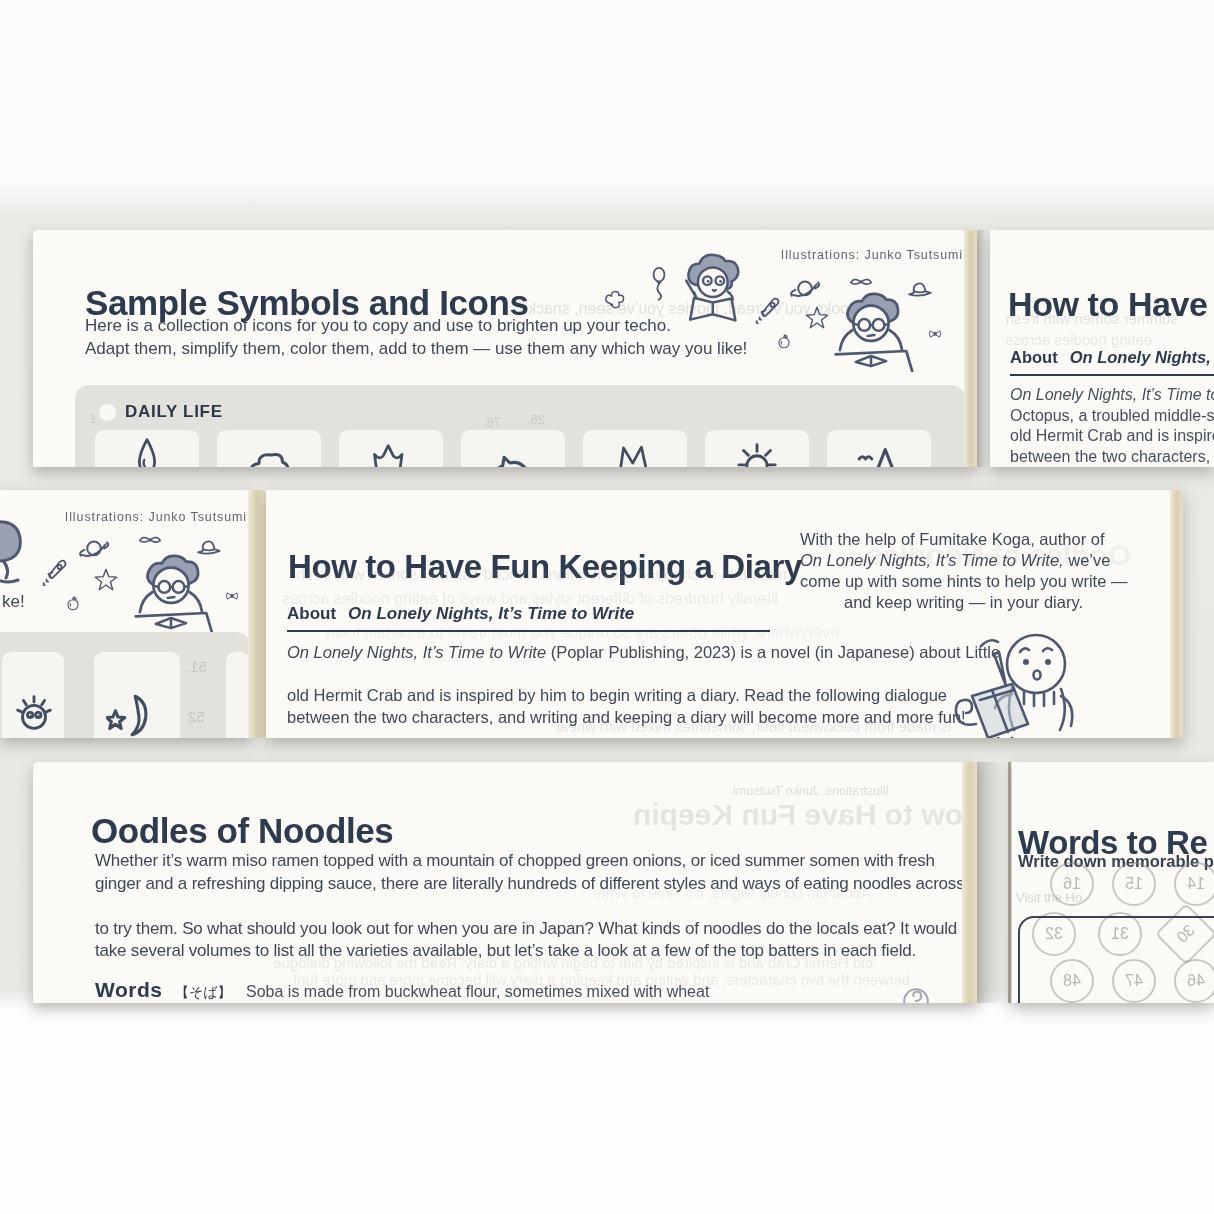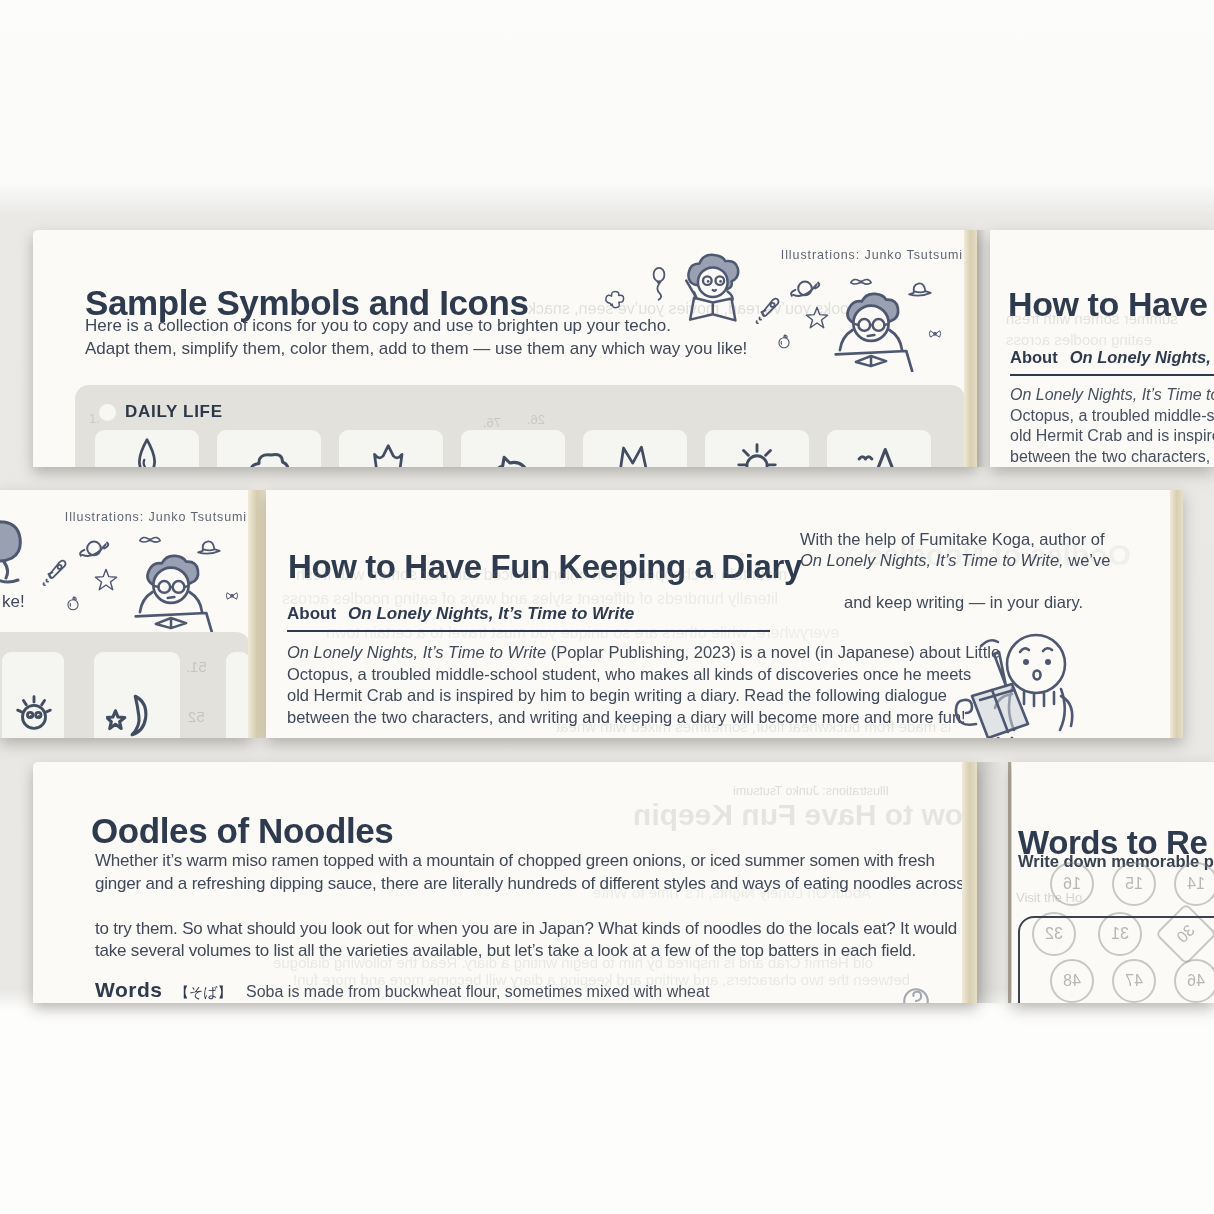--- a/index.html
+++ b/index.html
@@ -262,29 +262,29 @@
     <div class="page" style="left:266px;top:0;width:917px;height:248px;">
       <div class="ghost" style="left:600px;top:48px;font-size:30px;font-weight:700;opacity:.10;">Oodles of Noodles</div>
       <h1 class="h" style="left:22px;top:36px;font-size:33px;">How to Have Fun Keeping a Diary</h1>
       <div class="ghost" style="left:30px;top:76px;font-size:16px;opacity:.18;">mountain of chopped green onions, or iced summer somen with fresh</div>
       <div class="ghost" style="left:16px;top:100px;font-size:16px;opacity:.15;">literally hundreds of different styles and ways of eating noodles across</div>
       <div class="ghost" style="left:60px;top:134px;font-size:16px;opacity:.13;">everywhere, while others are so unique you must travel to a certain town</div>
       <div class="ghost" style="left:290px;top:228px;font-size:15px;opacity:.18;">is made from buckwheat flour, sometimes mixed with wheat</div>
 
       <div class="bl" style="left:534px;top:40px;font-size:16.5px;">With the help of Fumitake Koga, author of</div>
       <div class="bl" style="left:534px;top:61px;font-size:16.5px;"><span class="it">On Lonely Nights, It’s Time to Write,</span><span> we’ve</span></div>
+      <div class="bl" style="left:534px;top:82px;font-size:16.5px;">come up with some hints to help you write —</div>
       <div class="bl" style="left:534px;top:103px;font-size:16.5px;margin-left:44px;">and keep writing — in your diary.</div>
 
       <div class="about-row" style="left:21px;top:114px;">
         <span class="lab">About</span><span class="ttl">On Lonely Nights, It’s Time to Write</span>
       </div>
       <div class="rule" style="left:21px;top:140px;width:483px;"></div>
 
       <div class="bl" style="left:21px;top:153px;font-size:16.5px;"><span class="it">On Lonely Nights, It’s Time to Write</span><span> (Poplar Publishing, 2023) is a novel (in Japanese) about Little</span></div>
-      <div class="bl" style="left:21px;top:174.5px;font-size:16.5px;">Octopus, a troubled middle-school student, who makes all kinds of discoveries once he meets</div>
       <div class="bl" style="left:21px;top:196px;font-size:16.5px;">old Hermit Crab and is inspired by him to begin writing a diary. Read the following dialogue</div>
       <div class="bl" style="left:21px;top:217.5px;font-size:16.5px;">between the two characters, and writing and keeping a diary will become more and more fun!</div>
 
       <svg class="octo" style="left:688px;top:140px;" width="155" height="112" viewBox="0 0 155 112">
         <circle cx="82" cy="34" r="29"></circle>
         <circle cx="72" cy="32" r="3" fill="#4e5870" stroke="none"></circle>
           <circle cx="94" cy="32" r="3" fill="#4e5870" stroke="none"></circle>
         <path d="M66,22 q4,-6 9,-2 M89,21 q4,-5 9,-1"></path>
         <ellipse cx="83" cy="45" rx="3.5" ry="4.5"></ellipse>
         <path d="M58,58 q-7,22 2,42 M107,59 q8,22 -1,41"></path>

